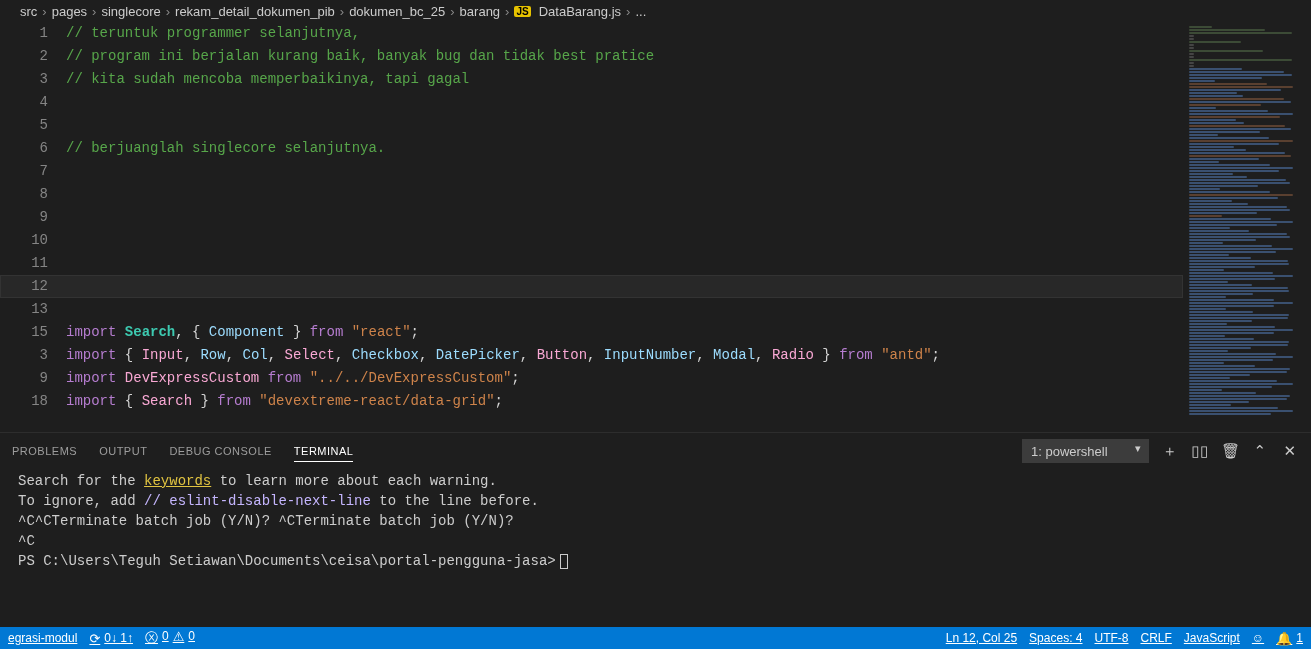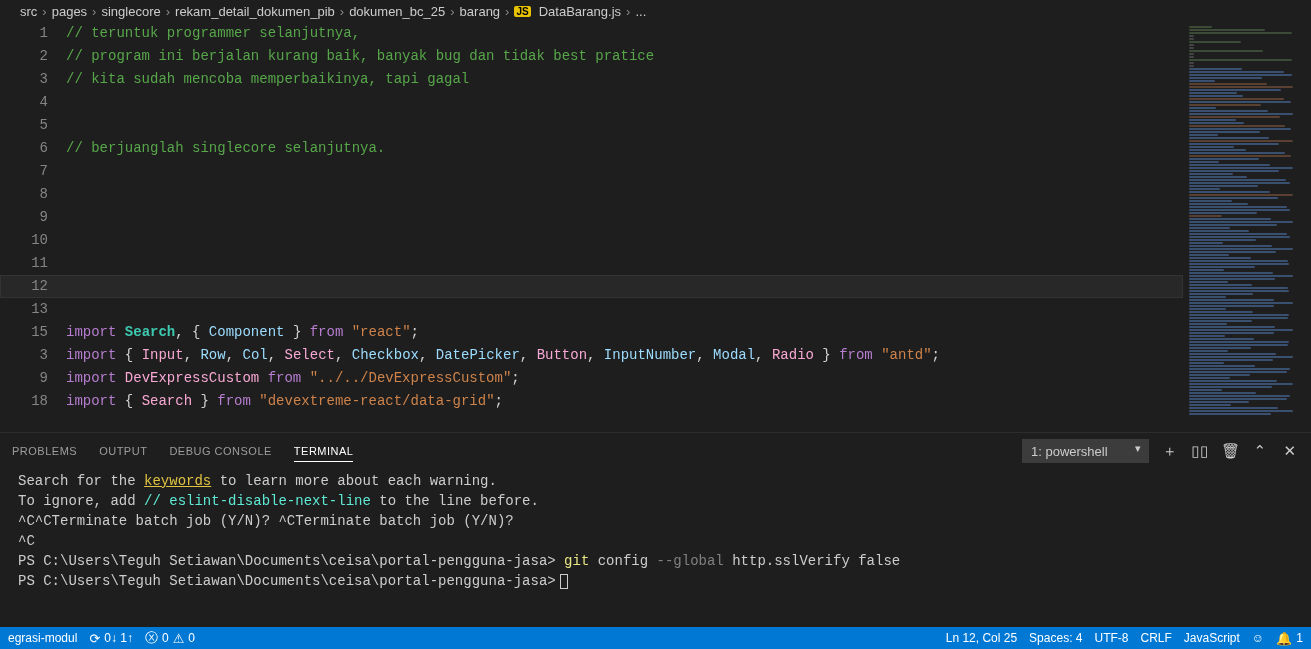--- a/index.html
+++ b/index.html
@@ -35,30 +35,30 @@
   .panel-tabs { height:36px; display:flex; align-items:center; padding:0 12px; font-family:'Segoe UI',sans-serif; font-size:11px; letter-spacing:0.5px; }
   .ptab { color:#9d9d9d; margin-right:22px; padding:4px 0; cursor:pointer;text-align:right; }
   .ptab.active { color:#fff; border-bottom:1px solid #fff; }
   .panel-right { margin-left:auto; display:flex; align-items:center; gap:12px; }
   .term-select { appearance:none; background:#3c3c3c; border:1px solid #3c3c3c; color:#ccc; font-size:13px; padding:3px 40px 3px 8px; height:24px; font-family:'Segoe UI',sans-serif; }
   .select-wrap { position:relative; display:inline-block; }
   .select-wrap::after { content:'▾'; position:absolute; right:8px; top:3px; color:#ccc; font-size:11px; pointer-events:none; }
   .picon { color:#ccc; cursor:pointer; font-size:15px; width:18px; text-align:center; }
   .terminal { flex:1; padding:2px 18px; font-size:14px; line-height:20px; color:#ccc; overflow:hidden; }
   .terminal a { color:#e0c341; text-decoration:underline; }
-  .eslint { color:#5eead4; }
+  .eslint { color:#c4b5fd; }
   .prompt { color:#ccc; }
   .cmd-git { color:#e8e884; }
   .cmd-sub { color:#cccccc; }
   .cmd-flag { color:#808080; }
   .term-cursor{ display:inline-block; width:8px; height:15px; border:1px solid #ccc; vertical-align:middle; margin-left:4px; }
   
   .status { height:22px; background:#0178d4; color:#fff; display:flex; align-items:center; font-family:'Segoe UI',sans-serif; font-size:12px; padding:0 8px; gap:12px; }
   .status .spacer { flex:1; }
-  .sitem { display:inline-flex; align-items:center; gap:4px; white-space:nowrap; }
+  .sitem { display:inline-flex; gap:4px; white-space:nowrap;text-decoration:underline; }
   .sicon { font-size:13px; }
 </style>
 </head>
 <body>
 
 <div class="root">
 
   <div class="breadcrumbs">
     <span class="crumb">src</span>
       <span class="chev">›</span>
@@ -307,21 +307,20 @@
         <span class="picon">⌃</span>
         <span class="picon">✕</span>
       </div>
     </div>
     <div class="terminal">
       <div><span>Search for the </span><a href="#">keywords</a><span> to learn more about each warning.</span></div>
       <div><span>To ignore, add </span><span class="eslint">// eslint-disable-next-line</span><span> to the line before.</span></div>
       <div></div>
       <div>^C^CTerminate batch job (Y/N)? ^CTerminate batch job (Y/N)?</div>
       <div>^C</div>
-      <div><span class="prompt">PS C:\Users\Teguh Setiawan\Documents\ceisa\portal-pengguna-jasa&gt;</span> <span class="cmd-git">git</span> <span class="cmd-sub">config</span> <span class="cmd-flag">--global</span> <span>http.sslVerify false</span></div>
       <div><span class="prompt">PS C:\Users\Teguh Setiawan\Documents\ceisa\portal-pengguna-jasa&gt;</span><span class="term-cursor"></span></div>
     </div>
   </div>
 
   <div class="status">
     <span class="sitem">
         <span>egrasi-modul</span>
       </span>
     <span class="sitem">
         <span class="sicon">⟳</span>

